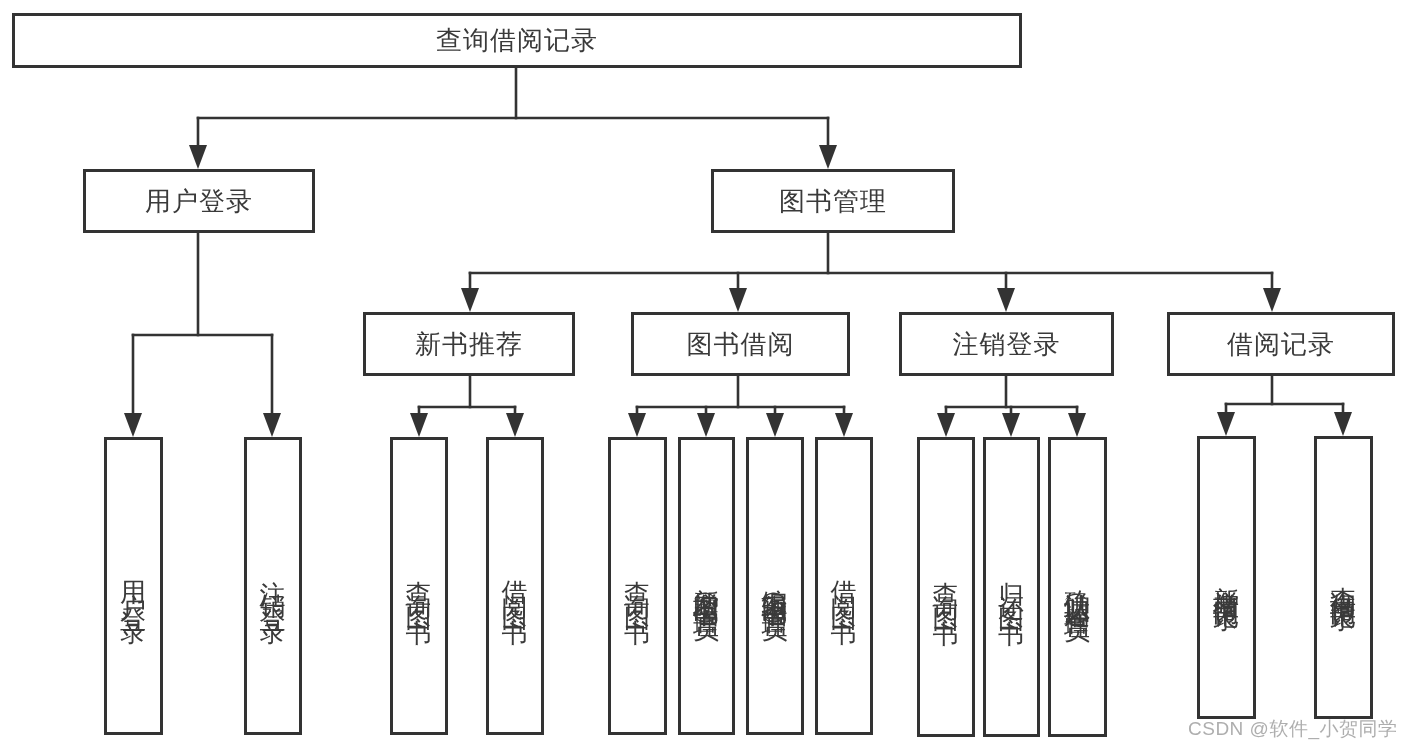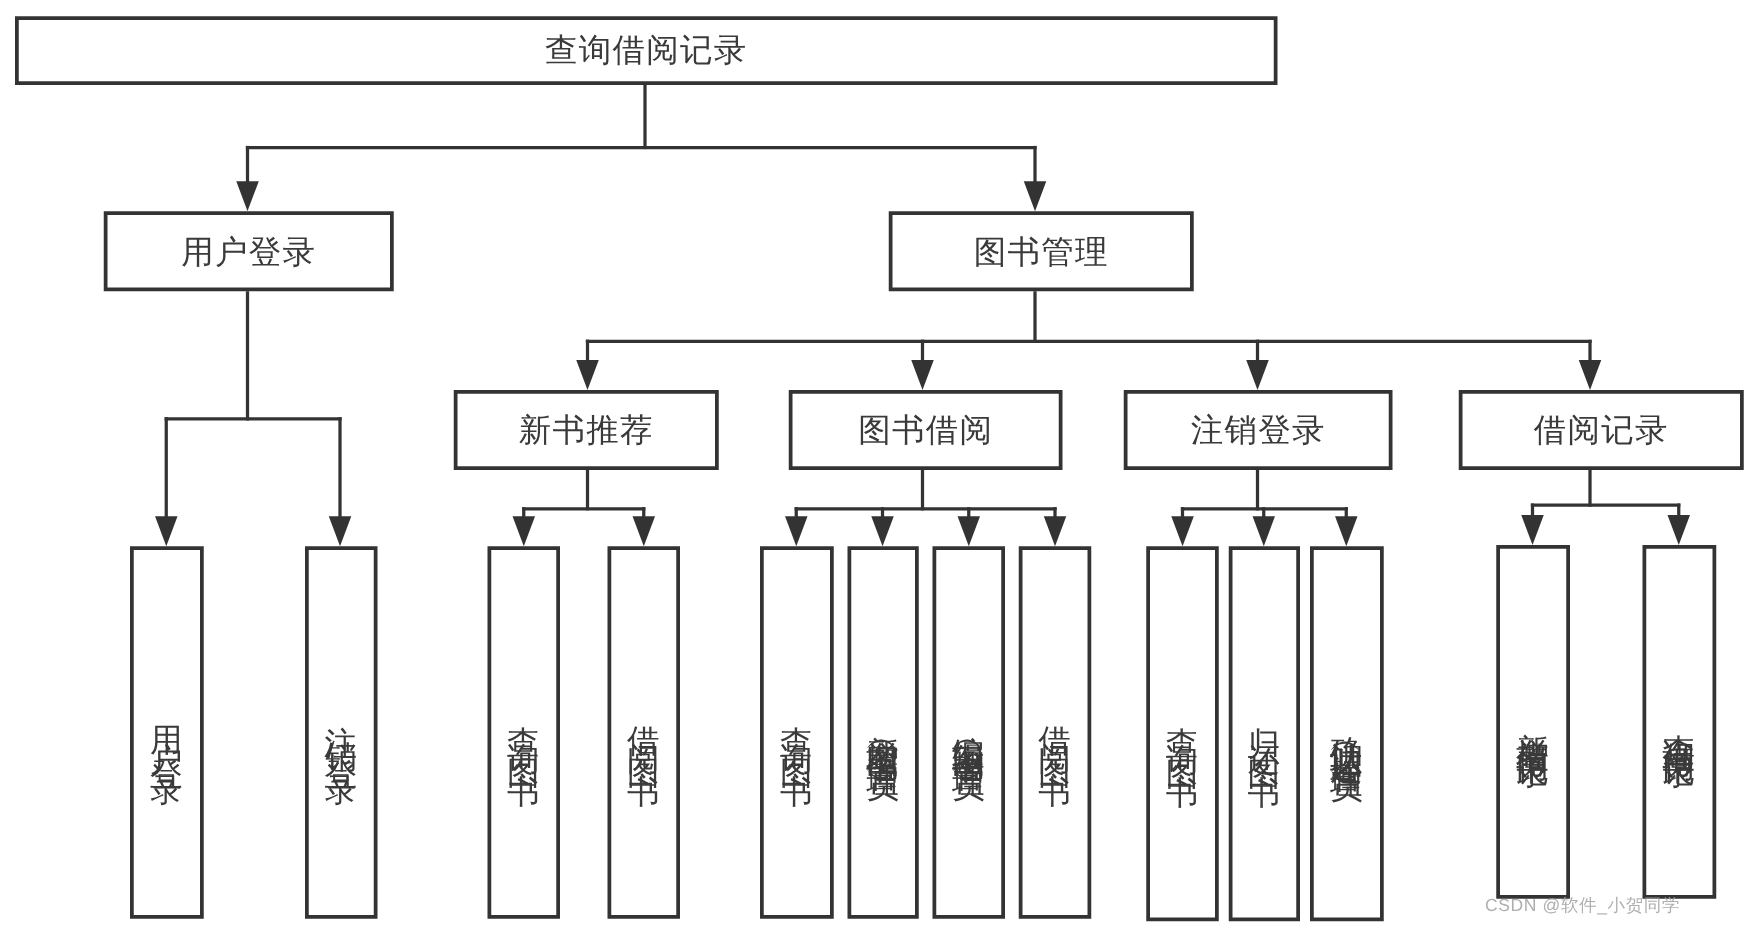--- a/index.html
+++ b/index.html
@@ -52,21 +52,21 @@
     text-orientation: mixed;
     font-size: 26px;
     line-height: 1;
     white-space: nowrap;
     color: #3a3a3a;
   }
   .watermark {
     position: absolute;
     left: 1188px;
     top: 716px;
-    font-size: 14px;
+    font-size: 19px;
     color: rgba(160, 160, 160, 0.85);
     white-space: nowrap;
     letter-spacing: 0.5px;
   }
 </style>
 </head>
 <body>
 
 <div class="stage">
 

